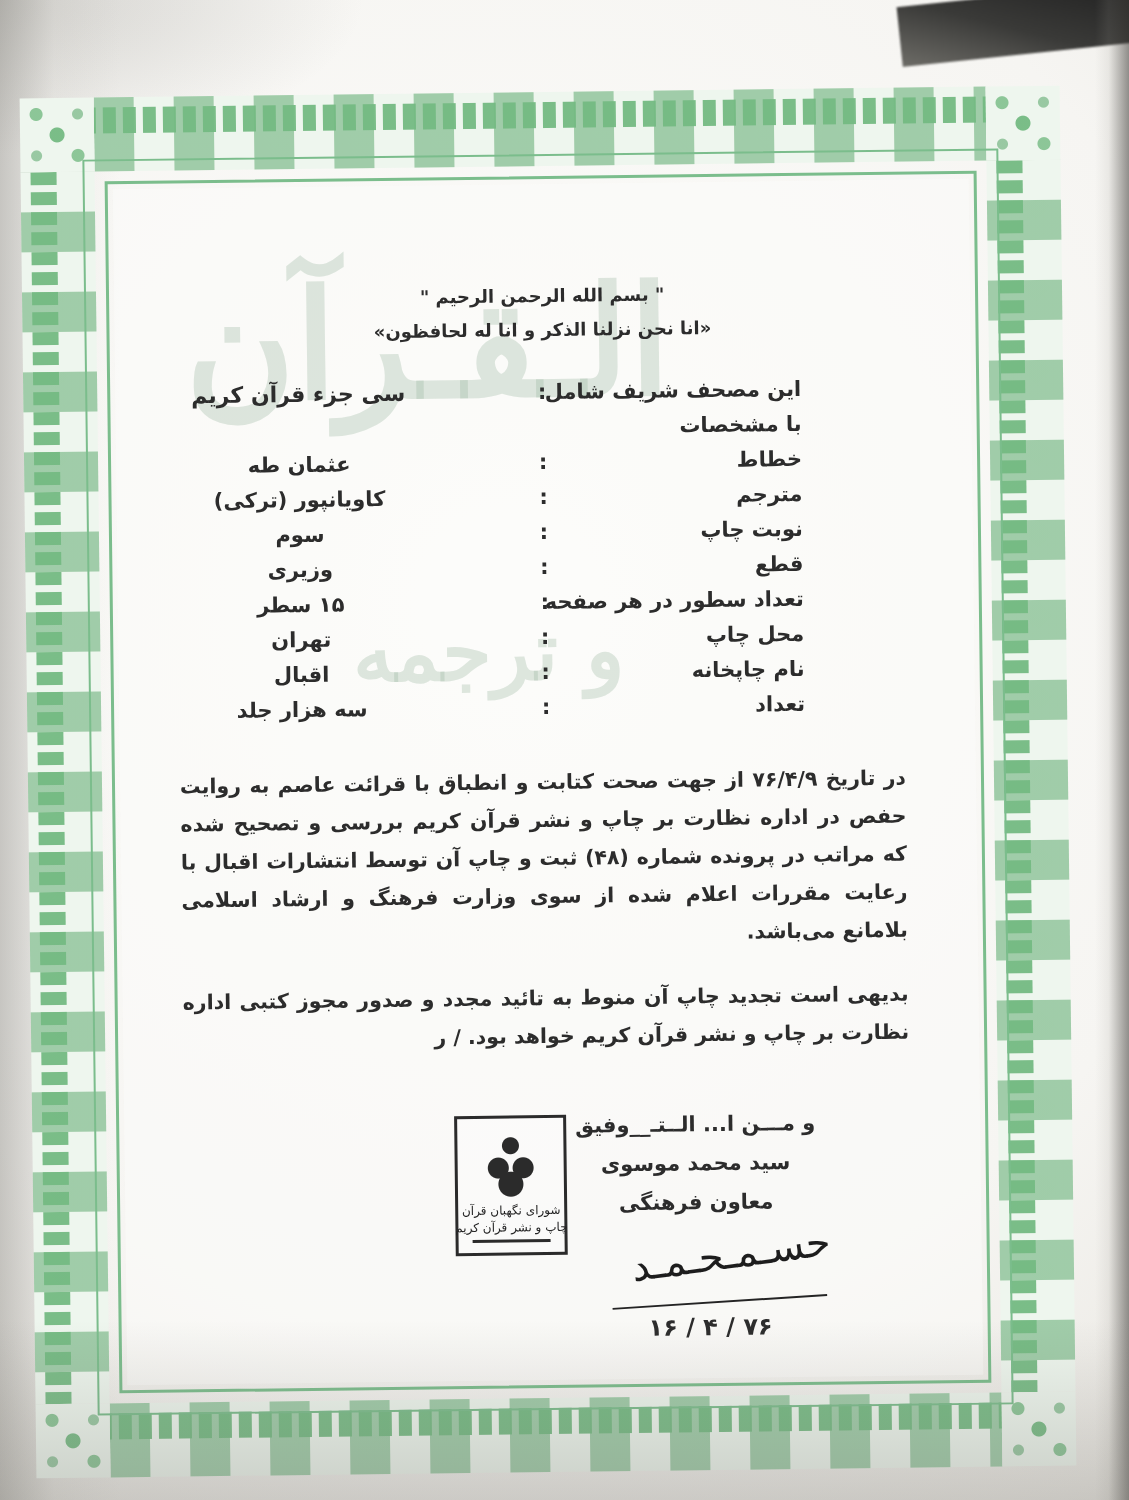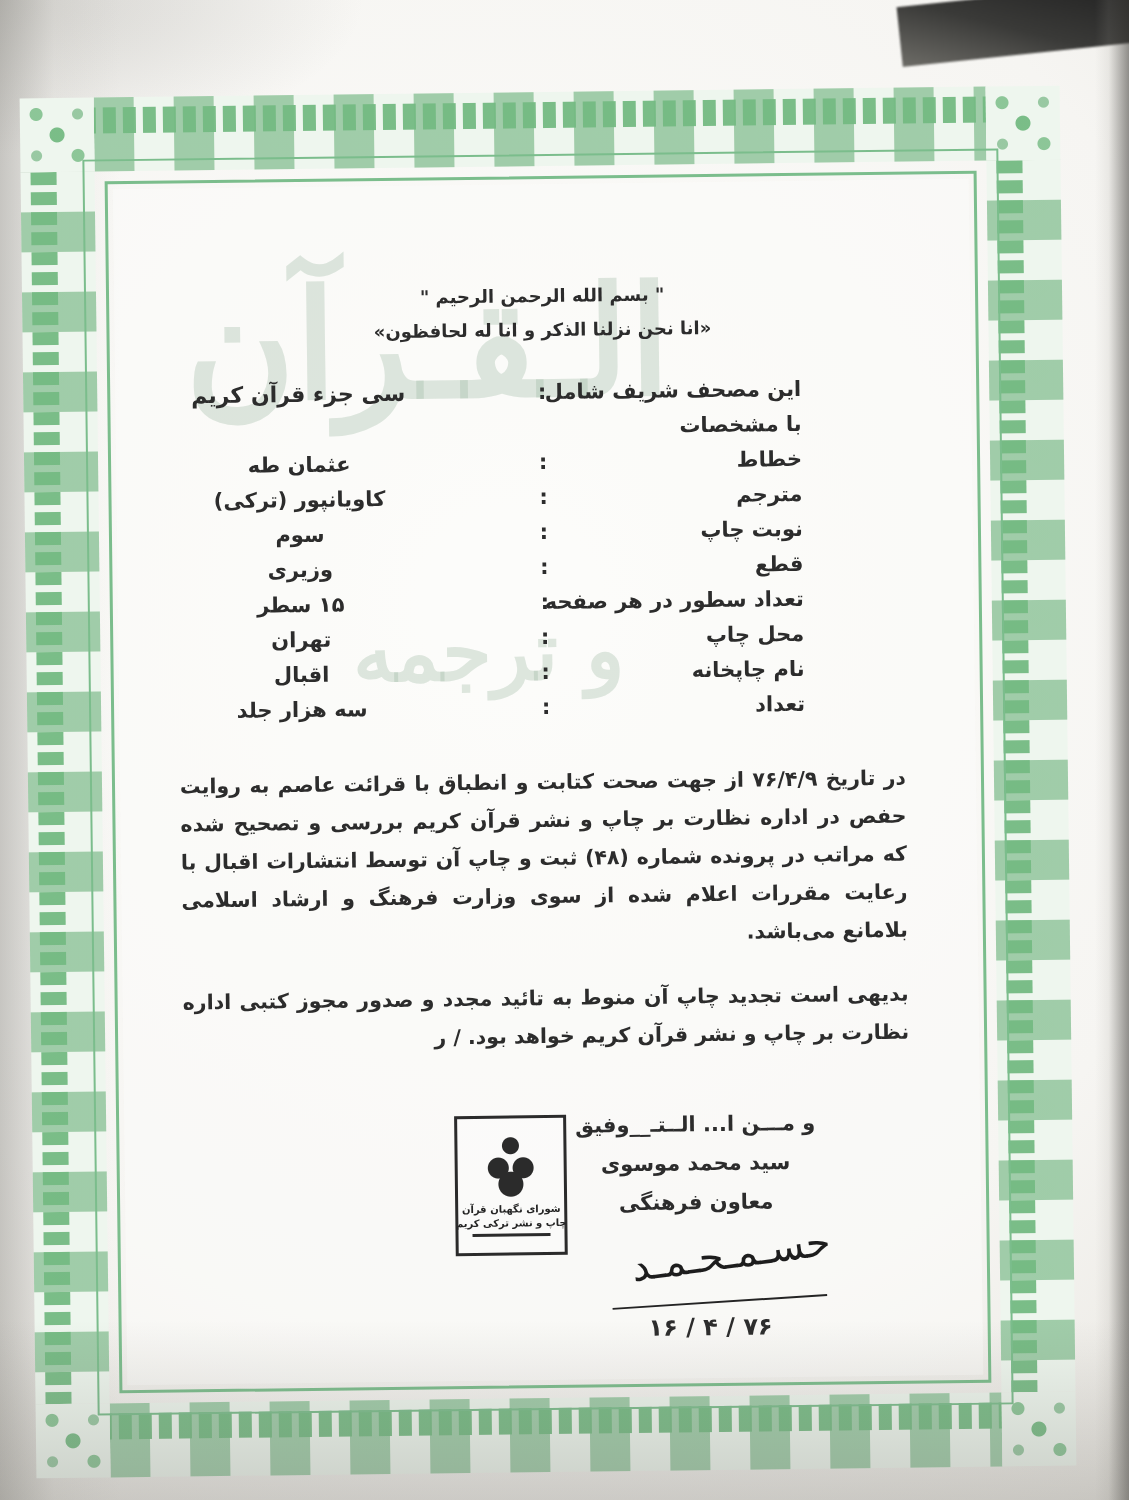--- a/index.html
+++ b/index.html
@@ -307,22 +307,22 @@
     height: 74px;
     border-radius: 50% 50% 45% 45%;
     background:
       radial-gradient(circle at 50% 26%, #2b2b2b 0 8px, rgba(255,255,255,0) 9px),
       radial-gradient(circle at 30% 56%, #2b2b2b 0 10px, rgba(255,255,255,0) 11px),
       radial-gradient(circle at 70% 56%, #2b2b2b 0 10px, rgba(255,255,255,0) 11px),
       radial-gradient(circle at 50% 78%, #2b2b2b 0 12px, rgba(255,255,255,0) 13px),
       rgba(255,255,255,0);
   }
   #stamp-line1, #stamp-line2 {
-    font-size: 10px;
-    font-weight: 700;
+    font-size: 12px;
+    font-weight: 400;
     color: #242424;
     margin-top: 3px;
     letter-spacing: .2px;
     white-space: nowrap;
   }
   #stamp-bar {
     margin-top: 5px;
     width: 78px;
     height: 3px;
     background: #2b2b2b;
@@ -437,21 +437,21 @@
             <div id="signer-name">سید محمد موسوی</div>
             <div id="signer-title">معاون فرهنگی</div>
           </div>
           <div id="signature-mark">حسـمـحـمـد</div>
           <div id="signature-rule"></div>
           <div id="sign-date">۷۶ / ۴ / ۱۶</div>
 
           <div id="stamp">
             <div id="stamp-emblem"></div>
             <div id="stamp-line1">شورای نگهبان قرآن</div>
-            <div id="stamp-line2">چاپ و نشر ترکی کریم</div>
+            <div id="stamp-line2">چاپ و نشر قرآن کریم</div>
             <div id="stamp-bar"></div>
           </div>
         </div>
 
       </div>
     </div>
   </div>
 
   <div id="shade-bottom"></div>
 </div>

